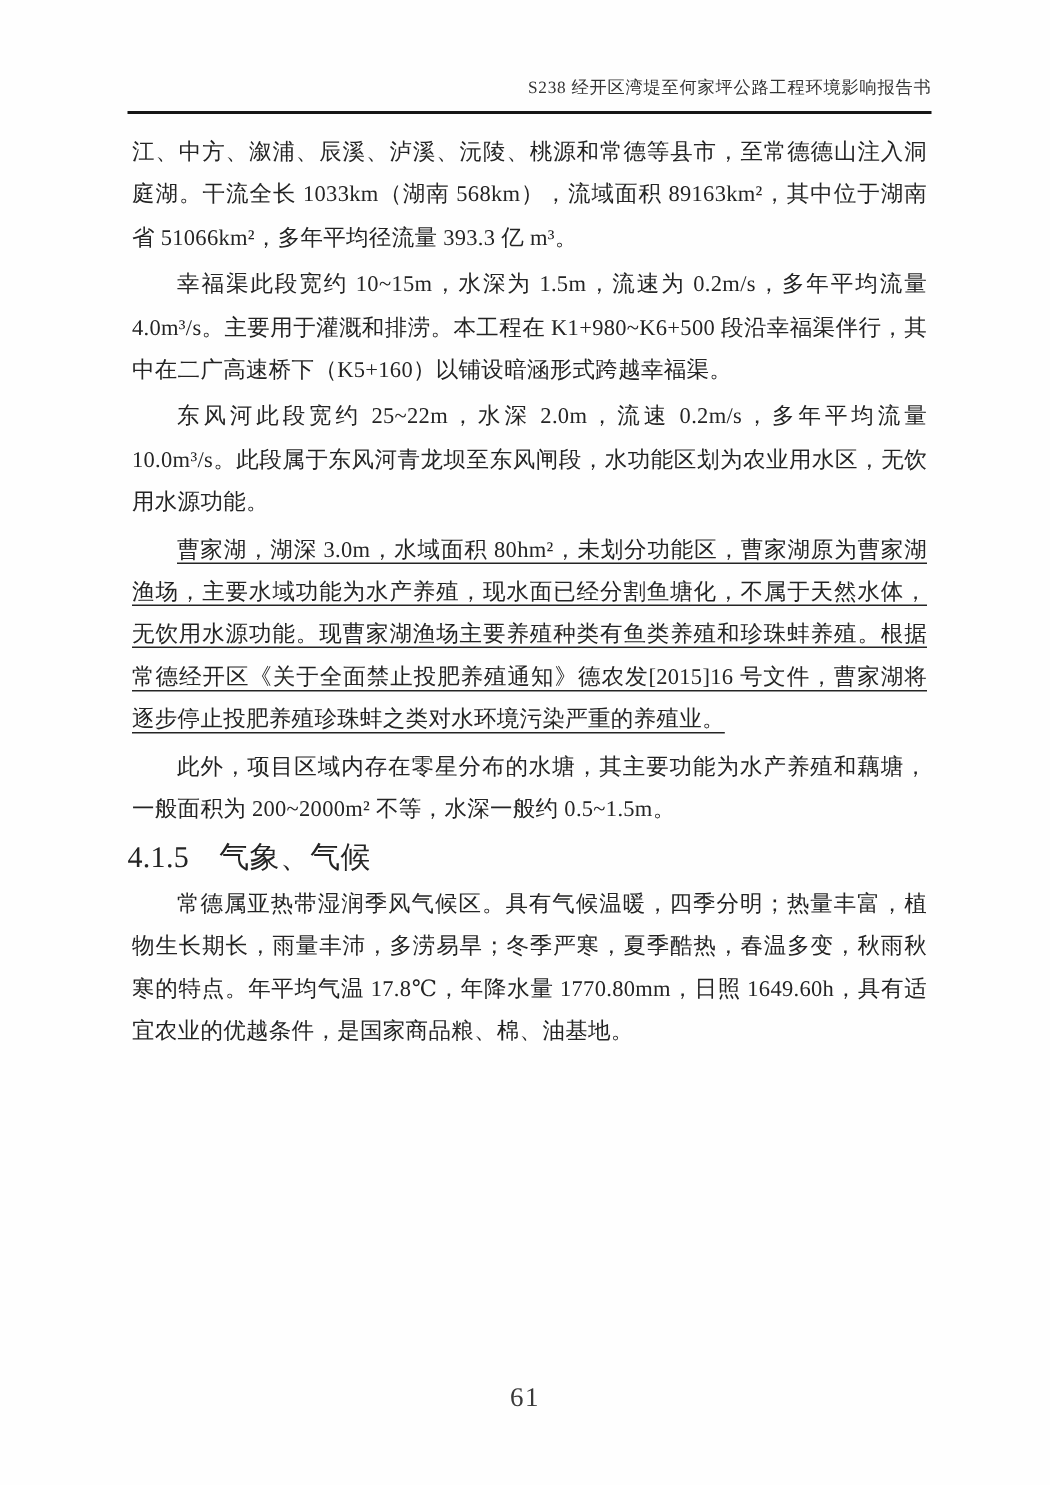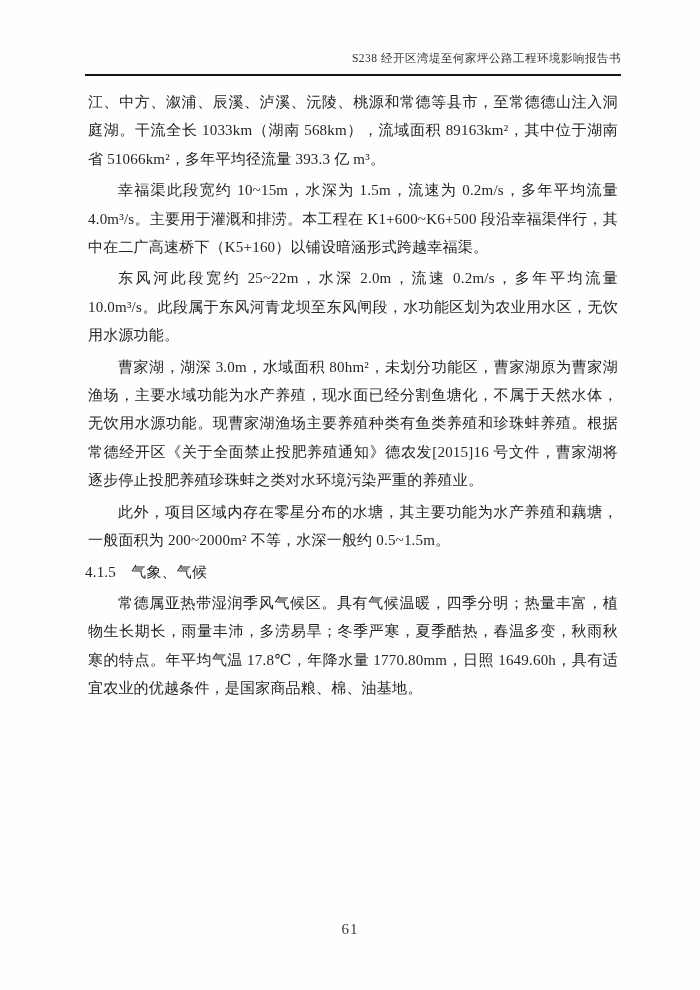--- a/index.html
+++ b/index.html
@@ -39,56 +39,57 @@
     letter-spacing: 0.2px;
   }
   .para {
     margin: 3px;
     text-indent: 2em;
   }
   .para.no-indent {
     text-indent: 0;
   }
   .para.underlined {
+    text-decoration: underline;
     text-decoration-thickness: 1px;
     text-underline-offset: 4px;
     text-decoration-color: #242424;
   }
   .section-heading {
     margin: 0;
-    font-size: 15px;
+    font-size: 20px;
     font-weight: normal;
     line-height: 28.4px;
     text-indent: 0;
     letter-spacing: 0.2px;
   }
   .page-footer {
     position: absolute;
     left: 0;
     right: 0;
     top: 921px;
     text-align: center;
-    font-size: 15px;
+    font-size: 18px;
     color: #3a3a3a;
     letter-spacing: 1px;
   }
 </style>
 </head>
 <body>
 
 <div class="page">
 
   <div class="running-header">S238 经开区湾堤至何家坪公路工程环境影响报告书</div>
 
   <div class="doc-body">
 
     <p class="para no-indent">江、中方、溆浦、辰溪、泸溪、沅陵、桃源和常德等县市，至常德德山注入洞庭湖。干流全长 1033km（湖南 568km），流域面积 89163km²，其中位于湖南省 51066km²，多年平均径流量 393.3 亿 m³。</p>
 
 
-    <p class="para">幸福渠此段宽约 10~15m，水深为 1.5m，流速为 0.2m/s，多年平均流量 4.0m³/s。主要用于灌溉和排涝。本工程在 K1+600~K6+500 段沿幸福渠伴行，其中在二广高速桥下（K5+160）以铺设暗涵形式跨越幸福渠。</p>
+    <p class="para">幸福渠此段宽约 10~15m，水深为 1.5m，流速为 0.2m/s，多年平均流量 4.0m³/s。主要用于灌溉和排涝。本工程在 K1+980~K6+500 段沿幸福渠伴行，其中在二广高速桥下（K5+160）以铺设暗涵形式跨越幸福渠。</p>
 
     <p class="para">东风河此段宽约 25~22m，水深 2.0m，流速 0.2m/s，多年平均流量 10.0m³/s。此段属于东风河青龙坝至东风闸段，水功能区划为农业用水区，无饮用水源功能。</p>
 
     <p class="para underlined">曹家湖，湖深 3.0m，水域面积 80hm²，未划分功能区，曹家湖原为曹家湖渔场，主要水域功能为水产养殖，现水面已经分割鱼塘化，不属于天然水体，无饮用水源功能。现曹家湖渔场主要养殖种类有鱼类养殖和珍珠蚌养殖。根据常德经开区《关于全面禁止投肥养殖通知》德农发[2015]16 号文件，曹家湖将逐步停止投肥养殖珍珠蚌之类对水环境污染严重的养殖业。</p>
 
     <p class="para">此外，项目区域内存在零星分布的水塘，其主要功能为水产养殖和藕塘，一般面积为 200~2000m² 不等，水深一般约 0.5~1.5m。</p>
 
 
     <h3 class="section-heading">4.1.5　气象、气候</h3>
 

